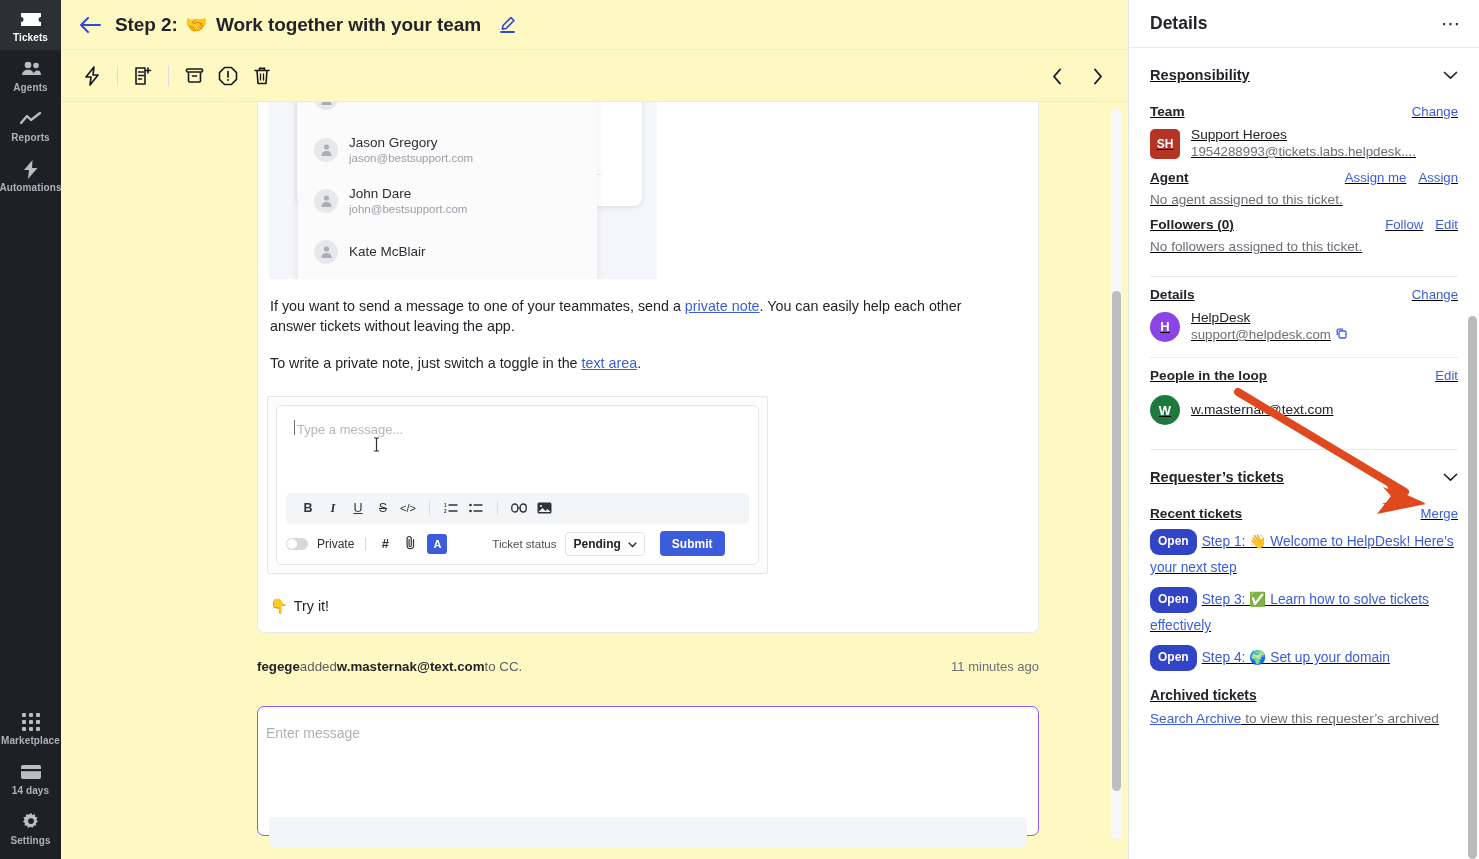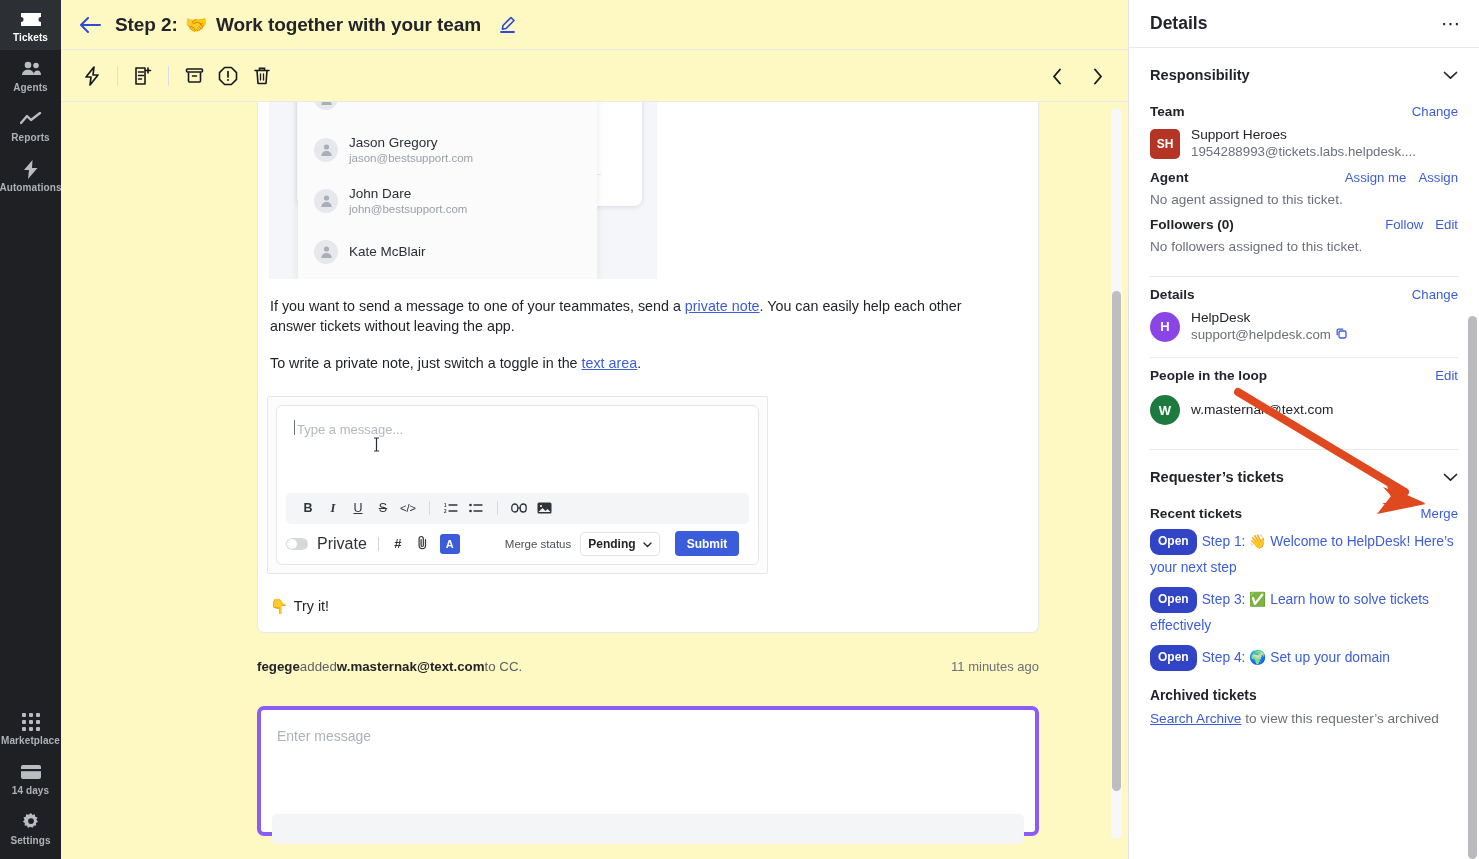--- a/index.html
+++ b/index.html
@@ -177,21 +177,21 @@
     padding: 0 11px 0 9px; gap: 9px;
   }
   .toggle {
     width: 22px; height: 12px; border-radius: 7px;
     background: #d5d7dc; position: relative; cursor:pointer; flex:0 0 22px;
   }
   .toggle::after {
     content:''; position:absolute; left:1px; top:1px;
     width:10px; height:10px; border-radius:50%; background:#fff;
   }
-  .ed-private { font-size: 16px; color: #30333a; }
+  .ed-private { font-size: 12px; color: #30333a; }
   .ed-vsep { width:1px; height:14px; background:#d3d5da; margin: 0 2px; }
   .ed-ic { font-size:13px; color:#30333a; cursor:pointer; width:16px; text-align:center; }
   .ed-A {
     width: 20px; height: 20px; background:#3b5ddb; border-radius:3px;
     display:flex; align-items:center; justify-content:center;
     color:#fff; font-size:11px; font-weight:700; cursor:pointer;
   }
   .ed-status-lbl { font-size: 11.5px; color:#4b4f57; margin-left: 36px; }
   .ed-select {
     height: 24px; border:1px solid #e1e3e7; border-radius:4px; background:#fff;
@@ -217,23 +217,23 @@
   }
   .activity .who { font-weight: 700; color: #22242a; }
   .activity .mail { font-weight: 700; color: #22242a; }
   .activity .grow { flex: 1 1 auto; }
   .activity .when { color: #6b6f77; font-size: 13px; white-space:nowrap; }
 
   .composer {
     margin: 32px 20px 0 196px;
     max-width: 782px;
     height: 130px;
-    border: 4px solid #8b5cf6; border-radius: 7px;
+    border: 1px solid #8b5cf6; border-radius: 7px;
     background: #fff; position: relative;
-    padding: 18px 16px;
+    padding: 18px 8px;
   }
   .composer .ph { font-size: 14px; color: #adb1b8; }
   .composer-tools {
     position:absolute; left: 11px; right: 11px; bottom: -12px;
     height: 30px; background:#f4f5f7; border-radius:5px;
   }
 
   .center-scroll {
     position: absolute; right: 6px; top: 6px; bottom: 20px;
     width: 11px; background: #f7f8f9; border-radius: 6px;
@@ -254,21 +254,21 @@
   .details-head {
     height: 48px; flex: 0 0 48px;
     display:flex; align-items:center; justify-content: space-between;
     padding: 0 18px 0 21px;
     border-bottom: 1px solid #e8e9eb;
   }
   .details-title { font-size: 17.5px; font-weight: 700; color: #22242a; }
   .dots { font-size: 19px; color: #22242a; letter-spacing: 1px; cursor:pointer; line-height: 10px;}
   .details-body { flex: 1 1 auto; overflow: hidden; position: relative; }
 
-  .sect { padding: 0 21px; }
+  .sect { padding: 0 21px; text-decoration: underline; }
   .sect-hd {
     display:flex; align-items:center; justify-content:space-between;
     padding: 18px 0 10px 0; cursor: pointer;
   }
   .sect-hd h3 { font-size: 14.6px; font-weight:700; color:#22242a; }
   .divider { height:1px; background:#e8e9eb; margin: 8px 0 0 0; }
 
   .row-lbl {
     display:flex; align-items:baseline; justify-content:space-between;
     margin-top: 10px;
@@ -605,21 +605,21 @@
                 <span class="toggle"></span>
                 <span class="ed-private">Private</span>
                 <span class="ed-vsep"></span>
                 <span class="ed-ic" style="font-weight:700;">#</span>
                 <span class="ed-ic">
                   <svg width="11" height="15" viewBox="0 0 11 15">
                       <path d="M8.5 4.5v6a3.2 3.2 0 0 1-6.4 0V3.6a2.1 2.1 0 0 1 4.2 0v6.8a1.1 1.1 0 0 1-2.2 0V4.6" fill="none" stroke="#30333a" stroke-width="1.2" stroke-linecap="round"></path>
                     </svg>
                 </span>
                 <span class="ed-A">A</span>
-                <span class="ed-status-lbl">Merge status</span>
+                <span class="ed-status-lbl">Ticket status</span>
                 <span class="ed-select">
                   <span>Pending</span>
                   <span>
                     <svg width="9" height="6" viewBox="0 0 9 6">
                         <polyline points="1,1 4.5,4.5 8,1" fill="none" stroke="#22242a" stroke-width="1.3" stroke-linecap="round"></polyline>
                       </svg>
                   </span>
                 </span>
                 <span class="ed-submit">Submit</span>
               </div>

